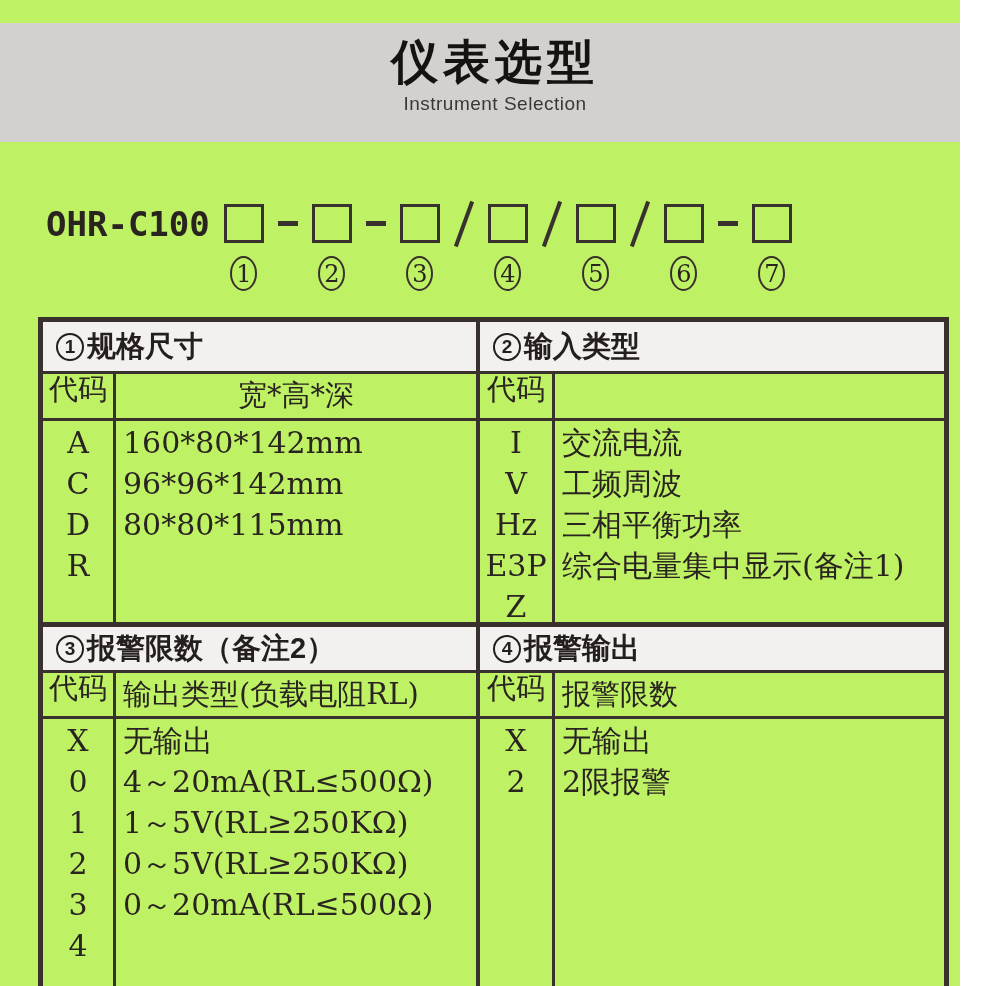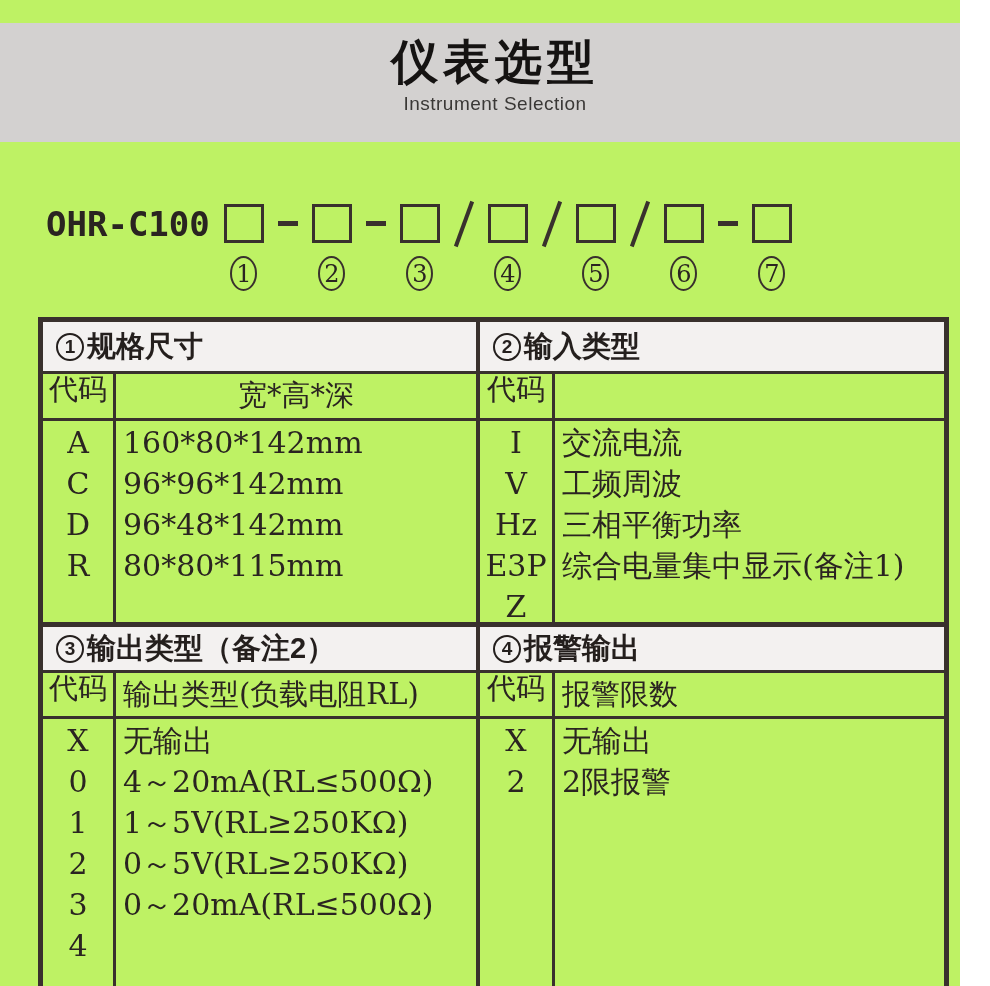--- a/index.html
+++ b/index.html
@@ -181,21 +181,20 @@
       <div class="half-l">
         <div class="code-col stack code-stack">
             <div class="line">A</div>
             <div class="line">C</div>
             <div class="line">D</div>
             <div class="line">R</div>
           </div>
         <div class="desc-col stack desc-stack">
             <div class="line">160*80*142mm</div>
             <div class="line">96*96*142mm</div>
-            <div class="line">96*48*142mm</div>
             <div class="line">80*80*115mm</div>
           </div>
       </div>
       <div class="half-r">
         <div class="code-col stack code-stack">
             <div class="line">I</div>
             <div class="line">V</div>
             <div class="line">Hz</div>
             <div class="line">E3P</div>
             <div class="line">Z</div>
@@ -205,21 +204,21 @@
             <div class="line">工频周波</div>
             <div class="line">三相平衡功率</div>
             <div class="line">综合电量集中显示(备注1)</div>
           </div>
       </div>
     </div>
 
     <div class="t-row r-head2">
       <div class="half-l head-cell">
         <span class="num-circle">3</span>
-          <span>输出类型（备注2）</span>
+          <span>报警限数（备注2）</span>
       </div>
       <div class="half-r head-cell">
         <span class="num-circle">4</span>
           <span>报警输出</span>
       </div>
     </div>
 
     <div class="t-row r-sub2">
       <div class="half-l">
         <div class="code-col">

